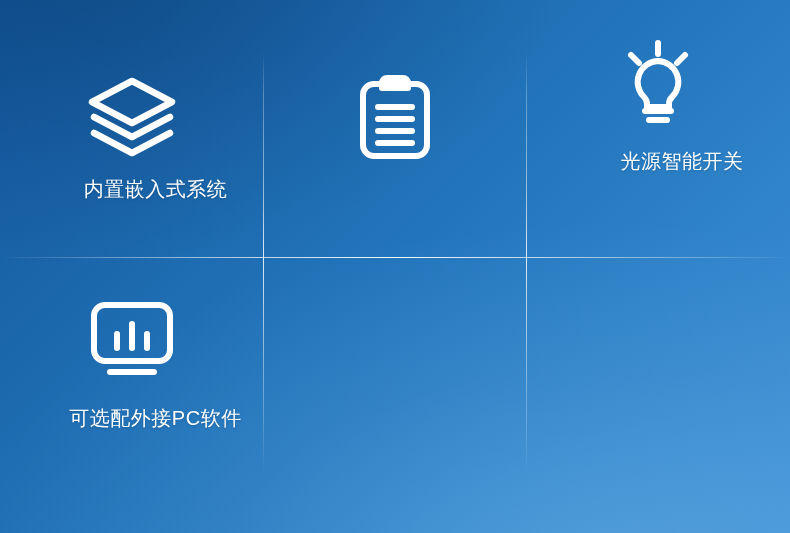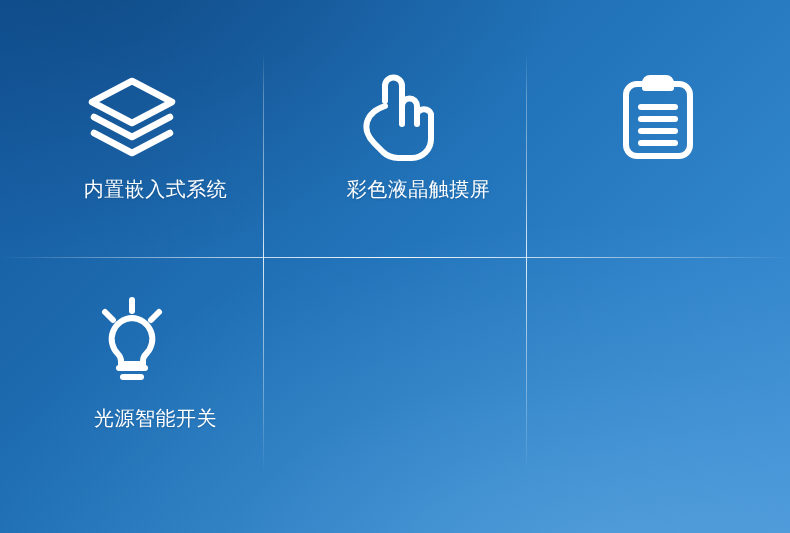--- a/index.html
+++ b/index.html
@@ -134,35 +134,20 @@
       <div class="icon-wrap">
         <svg width="92" height="84" viewBox="0 0 92 84" fill="none" stroke="#ffffff" stroke-width="6.5" stroke-linejoin="round" stroke-linecap="round">
           <path d="M46 6 L86 27 L46 48 L6 27 Z"></path>
           <path d="M8 42 L46 62 L84 42"></path>
           <path d="M8 58 L46 78 L84 58"></path>
         </svg>
       </div>
       <div class="cell-label">内置嵌入式系统</div>
     </div>
 
-    <div class="cell row1">
-      <div class="icon-wrap">
-        <svg width="82" height="90" viewBox="0 0 82 90" fill="none" stroke="#ffffff" stroke-width="6" stroke-linejoin="round" stroke-linecap="round">
-
-          <path d="M31 29 V14 a8.5 8.5 0 0 1 17 0 v38"></path>
-
-          <path d="M48 38 v-4 a7.5 7.5 0 0 1 15 0 v18"></path>
-
-          <path d="M63 42 a7.5 7.5 0 0 1 14 0 v22"></path>
-
-          <path d="M31 34 c-9 3 -16 9 -18 16 c-2 7 1 15 7 21 l9 9 a22 22 0 0 0 15 6 h14 a19 19 0 0 0 19 -19 v-3"></path>
-        </svg>
-      </div>
-      <div class="cell-label">彩色液晶触摸屏</div>
-    </div>
 
     <div class="cell row1">
       <div class="icon-wrap">
         <svg width="72" height="86" viewBox="0 0 72 86" fill="none" stroke="#ffffff" stroke-width="6" stroke-linejoin="round" stroke-linecap="round">
           <rect x="4" y="10" width="64" height="72" rx="11"></rect>
           <path d="M23 14 V9 a5 5 0 0 1 5 -5 h16 a5 5 0 0 1 5 5 v5 z"></path>
           <path d="M19 33 H53"></path>
           <path d="M19 45 H53"></path>
           <path d="M19 57 H53"></path>
           <path d="M19 69 H53"></path>
@@ -180,16 +165,28 @@
 
           <path d="M38 22 a21 21 0 0 1 14 36 c-2 2 -3 4 -3 7 v3 H27 v-3 c0 -3 -1 -5 -3 -7 a21 21 0 0 1 14 -36 z"></path>
 
           <path d="M25 72 H51"></path>
           <path d="M29 81 H47"></path>
         </svg>
       </div>
       <div class="cell-label">光源智能开关</div>
     </div>
 
+    <div class="cell row2">
+      <div class="icon-wrap">
+        <svg width="84" height="76" viewBox="0 0 84 76" fill="none" stroke="#ffffff" stroke-width="6" stroke-linejoin="round" stroke-linecap="round">
+          <rect x="4" y="4" width="76" height="56" rx="11"></rect>
+          <path d="M27 47 V33"></path>
+          <path d="M42 47 V23"></path>
+          <path d="M57 47 V33"></path>
+          <path d="M20 71 H64"></path>
+        </svg>
+      </div>
+      <div class="cell-label">可选配外接PC软件</div>
+    </div>
 
 
   </div>
 </div>
 
 </body></html>

